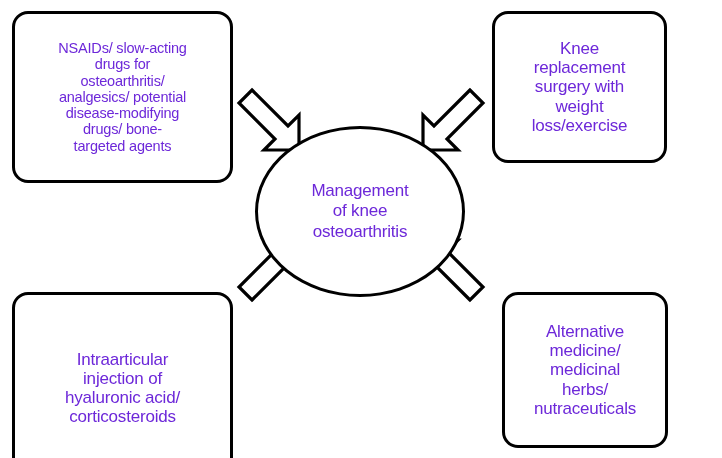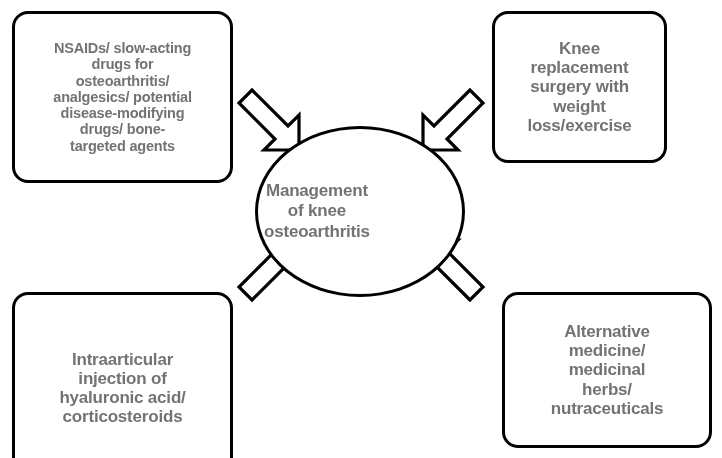--- a/index.html
+++ b/index.html
@@ -21,22 +21,22 @@
     border: 3px solid #000000;
     border-radius: 16px;
     background: #ffffff;
     display: flex;
     align-items: center;
     justify-content: center;
     text-align: center;
     z-index: 3;
   }
   .node-text {
-    font-weight: bold;
-    color: #737373;
+    font-weight: normal;
+    color: #6d28d9;
     line-height: 1.12;
     letter-spacing: -0.2px;
     padding: 0 6px;
     white-space: pre-line;
   }
   
   #box-medications {
     left: 12px;
     top: 11px;
     width: 221px;
@@ -62,40 +62,40 @@
     width: 221px;
     height: 192px;
   }
   #box-injection .node-text {
     font-size: 17px;
   }
   
   #box-alternative {
     left: 502px;
     top: 292px;
-    width: 210px;
+    width: 166px;
     height: 156px;
   }
   #box-alternative .node-text {
     font-size: 17px;
   }
   
   #center-ellipse {
     position: absolute;
     left: 255px;
     top: 126px;
     width: 210px;
     height: 171px;
     box-sizing: border-box;
     border: 3px solid #000000;
     border-radius: 50%;
     background: #ffffff;
     display: flex;
     align-items: center;
-    justify-content: flex-start;
+    justify-content: center;
     text-align: center;
     z-index: 3;
   }
   #center-ellipse .node-text {
     font-size: 17px;
     line-height: 1.2;
   }
   #arrow-layer {
     position: absolute;
     left: 0;

